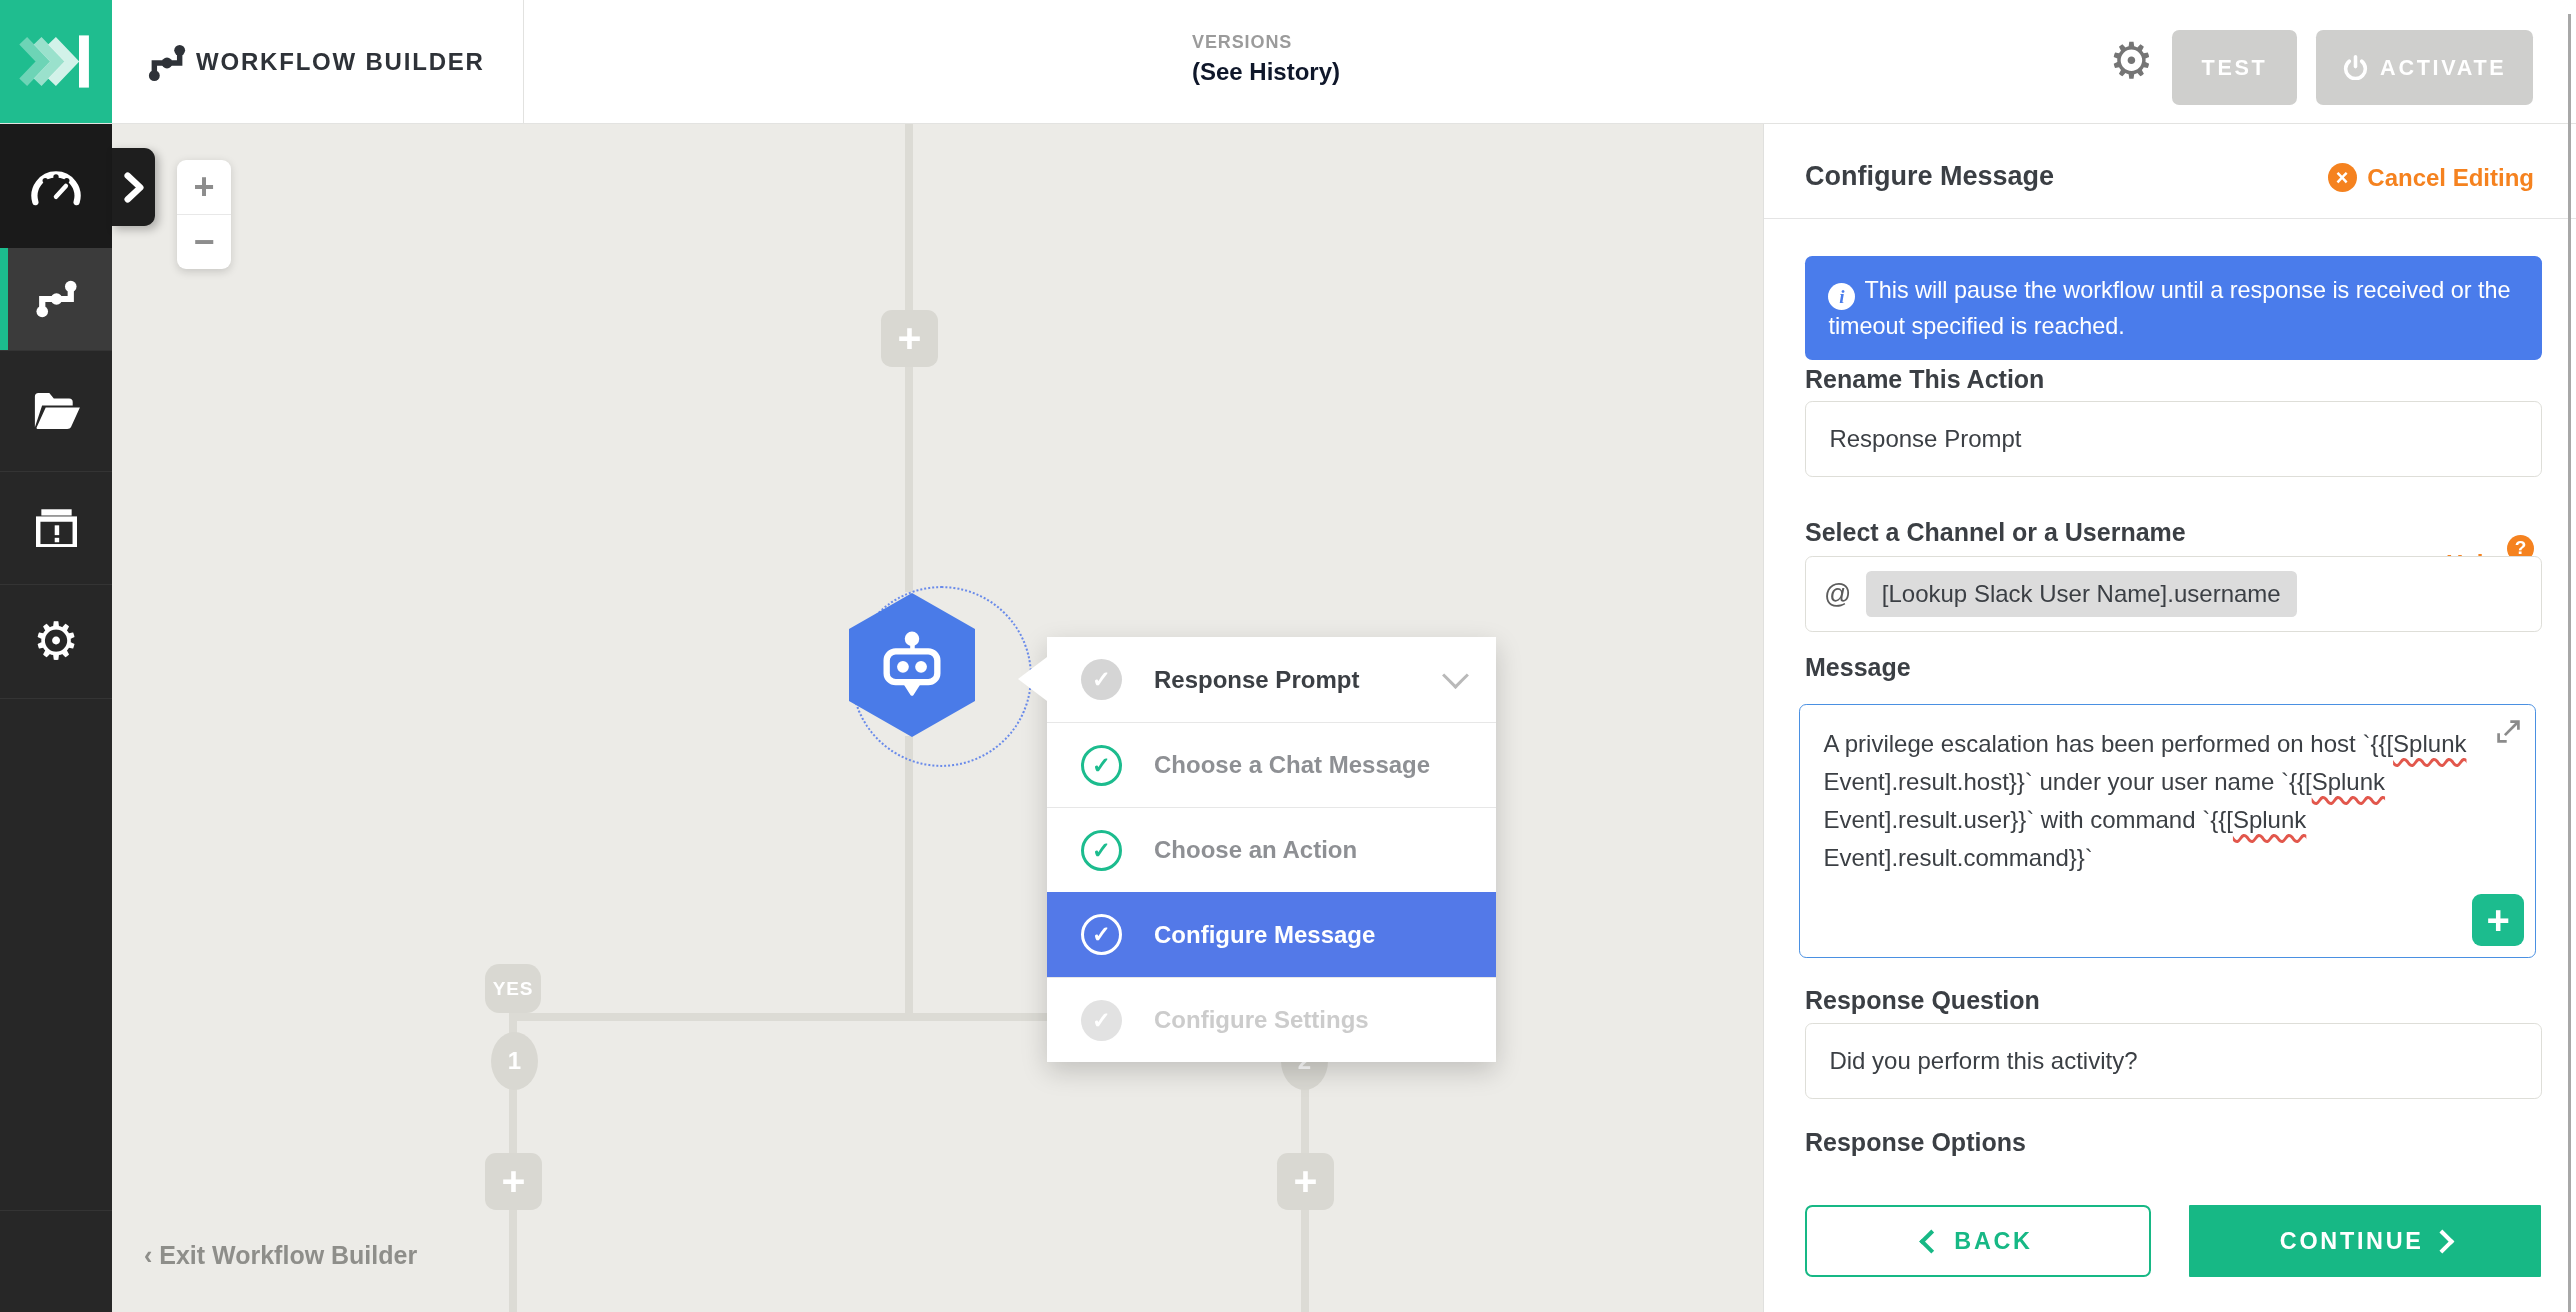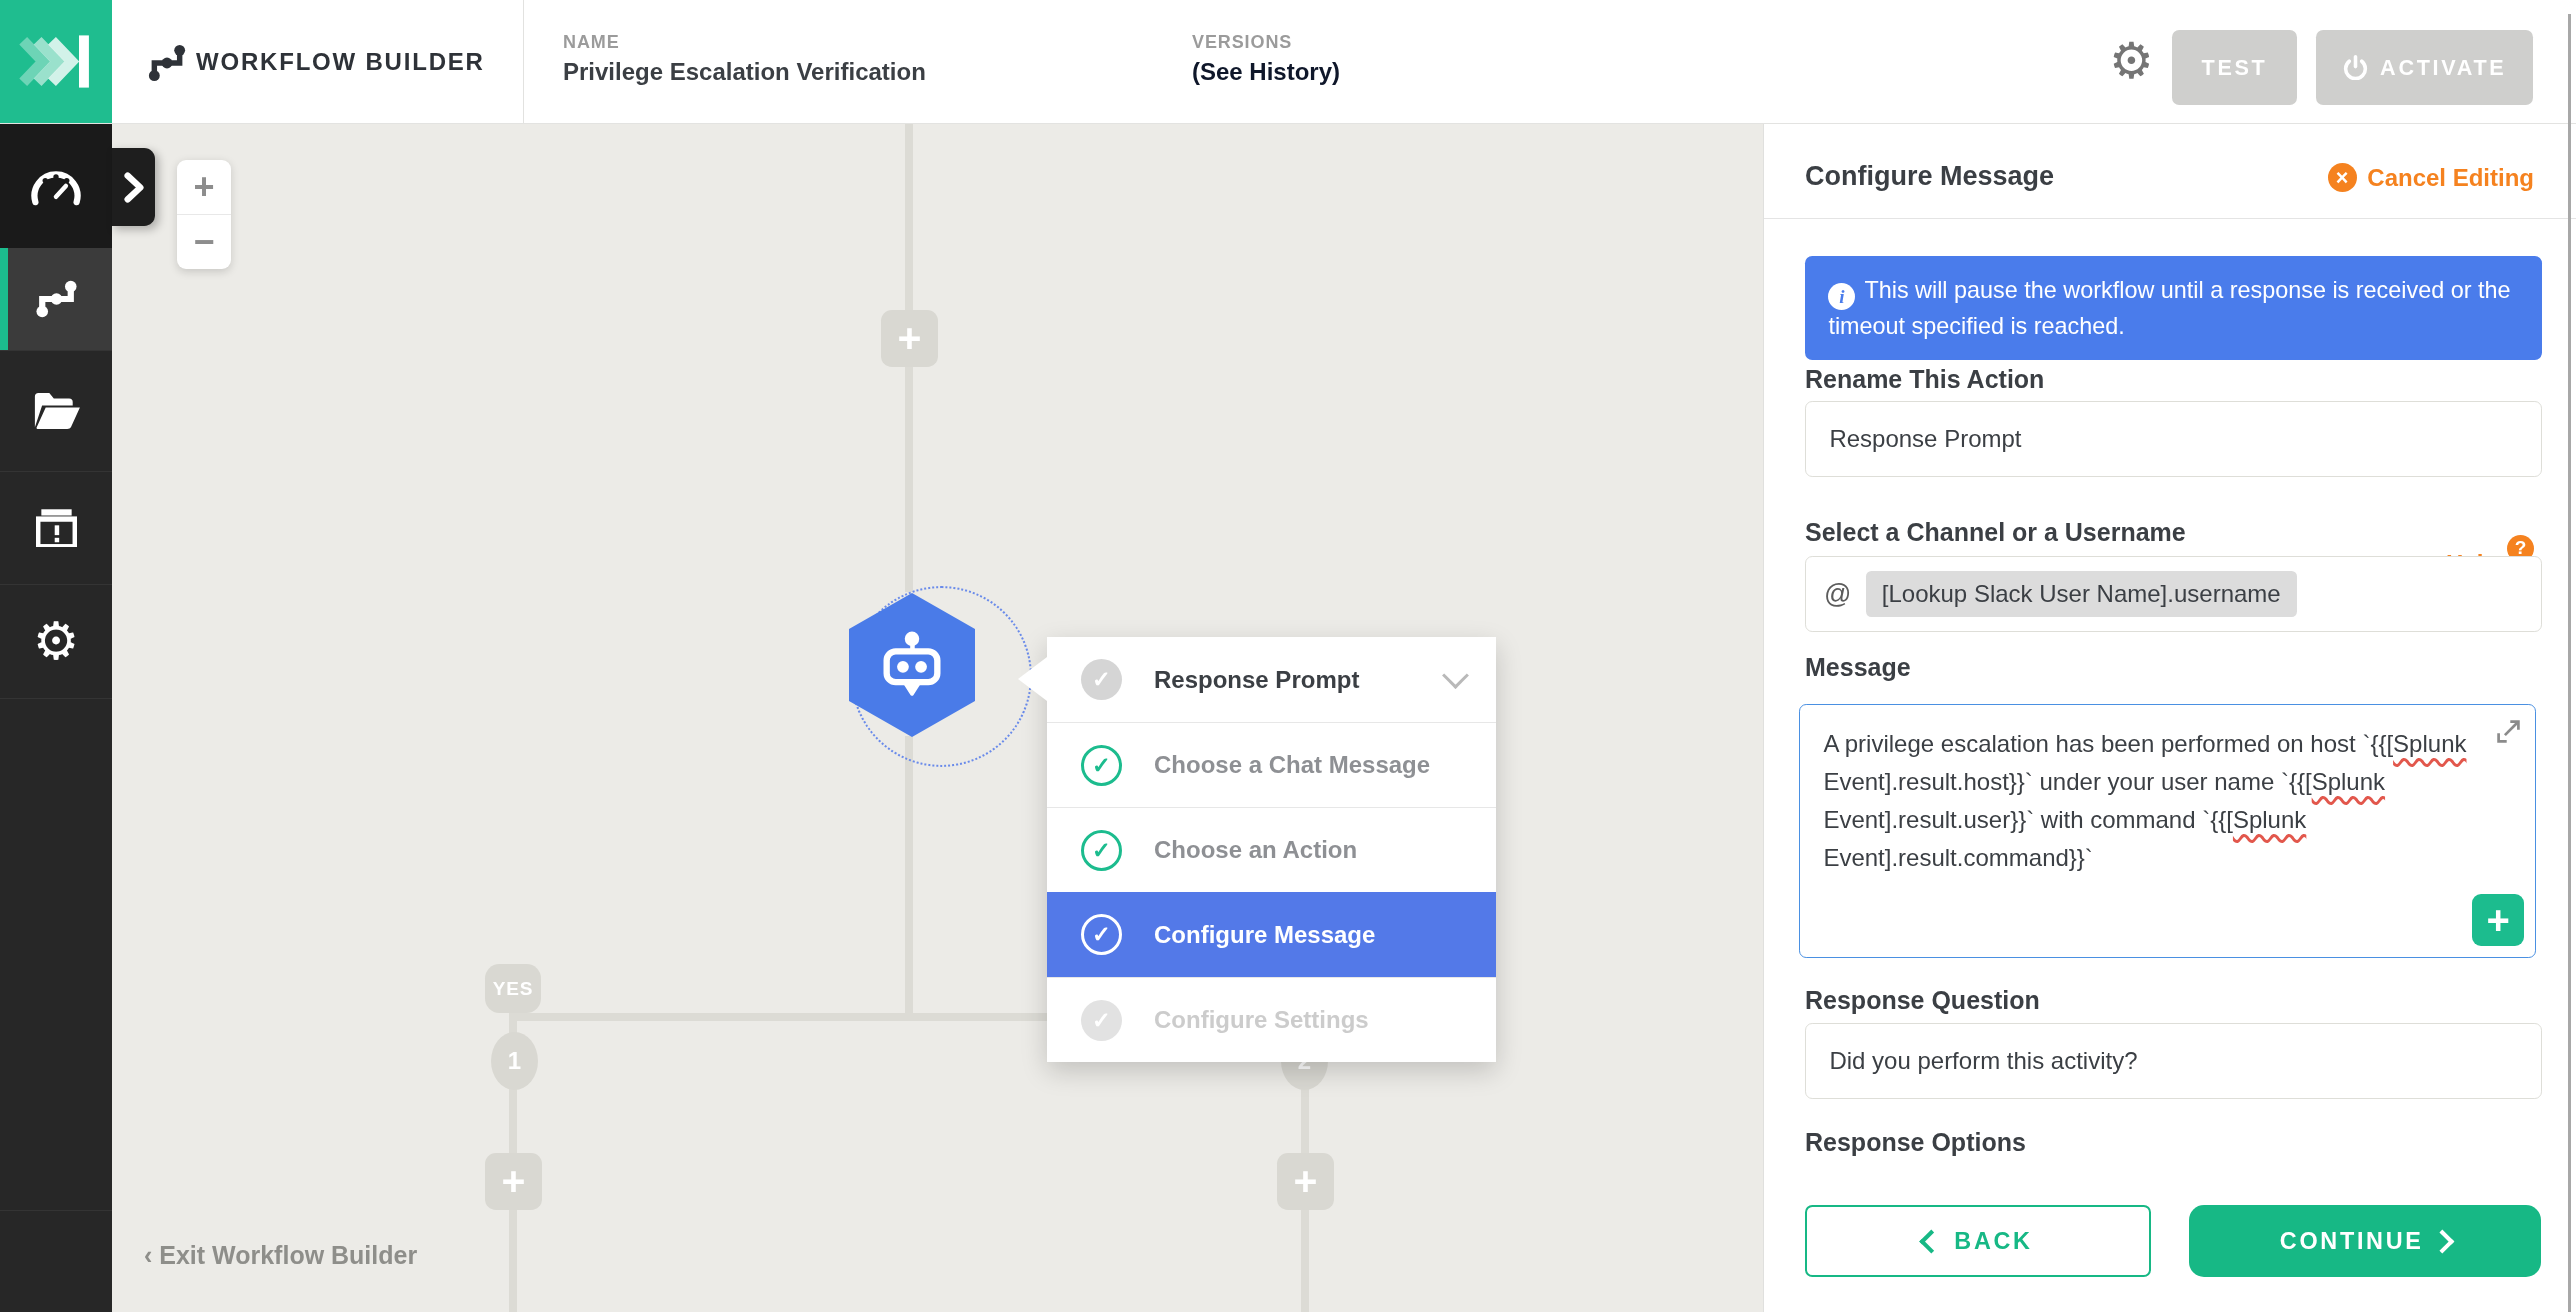--- a/index.html
+++ b/index.html
@@ -98,21 +98,21 @@
   .squiggle{text-decoration:underline;text-decoration-style:wavy;text-decoration-color:#e2574c;
             text-decoration-thickness:2.7px;text-underline-offset:6.3px;}
   .expand-ic{position:absolute;right:12.6px;top:12.6px;cursor:pointer;}
   .greenplus{position:absolute;right:10.8px;bottom:10.8px;width:52px;height:52px;background:#1cbc8e;border-radius:9px;
              color:#fff;display:flex;align-items:center;justify-content:center;font-size:40px;font-weight:bold;cursor:pointer;}
   .help{position:absolute;right:43px;display:flex;align-items:center;gap:9px;cursor:pointer;}
   .help .txt{font-size:24px;font-weight:bold;color:#f5821f;margin-top:32px;}
   .btn-back{position:absolute;left:41px;top:1082px;width:346px;height:72px;box-sizing:border-box;border:2.7px solid #17b885;
             border-radius:7.2px;background:#fff;color:#17b885;display:flex;align-items:center;justify-content:center;
             gap:14.4px;font-size:23.4px;font-weight:bold;letter-spacing:2.7px;cursor:pointer;}
-  .btn-continue{position:absolute;left:425px;top:1082px;width:352px;height:72px;box-sizing:border-box;border-radius:15px;
+  .btn-continue{position:absolute;left:425px;top:1082px;width:352px;height:72px;box-sizing:border-box;border-radius:1px;
             background:#17b885;color:#fff;display:flex;align-items:center;justify-content:center;gap:10px;
             font-size:23.4px;font-weight:bold;letter-spacing:2.7px;cursor:pointer;}
   .chev-l{width:12.6px;height:12.6px;border-left:4.5px solid #17b885;border-bottom:4.5px solid #17b885;transform:rotate(45deg);}
   .chev-r{width:12.6px;height:12.6px;border-right:4.5px solid #fff;border-top:4.5px solid #fff;transform:rotate(45deg);}
   .scrollbar{left:2568px;top:14.4px;width:2.7px;height:1298px;background:#a8a8a8;z-index:50;}
 </style>
 </head>
 <body>
 
 <div id="app">
@@ -206,24 +206,20 @@
     </div>
     <svg class="abs wf-glyph" width="38" height="38" viewBox="0 0 42 42">
       <circle cx="7" cy="35" r="6" fill="#2e3238"></circle>
       <circle cx="21" cy="21" r="6" fill="#2e3238"></circle>
       <circle cx="35" cy="7" r="6" fill="#2e3238"></circle>
       <path d="M7 35 L7 21 L21 21 L35 21 L35 7" fill="none" stroke="#2e3238" stroke-width="6"></path>
     </svg>
     <div class="abs app-title">WORKFLOW BUILDER</div>
     <div class="abs hdiv" style="left:523px;"></div>
 
-    <div class="abs" style="left:563px;top:32px;">
-      <div class="meta-label">NAME</div>
-      <div class="meta-value">Privilege Escalation Verification</div>
-    </div>
     <div class="abs" style="left:1192px;top:32px;">
       <div class="meta-label">VERSIONS</div>
       <div class="meta-value gray">(See History)</div>
     </div>
 
     <div class="abs" style="left:2109px;top:36px;font-size:50px;color:#757575;line-height:50px;cursor:pointer;">⚙</div>
     <div class="abs graybtn" style="left:2172px;top:30px;width:125px;">
       <span>TEST</span>
     </div>
     <div class="abs graybtn" style="left:2316px;top:30px;width:217px;gap:12.6px;">

